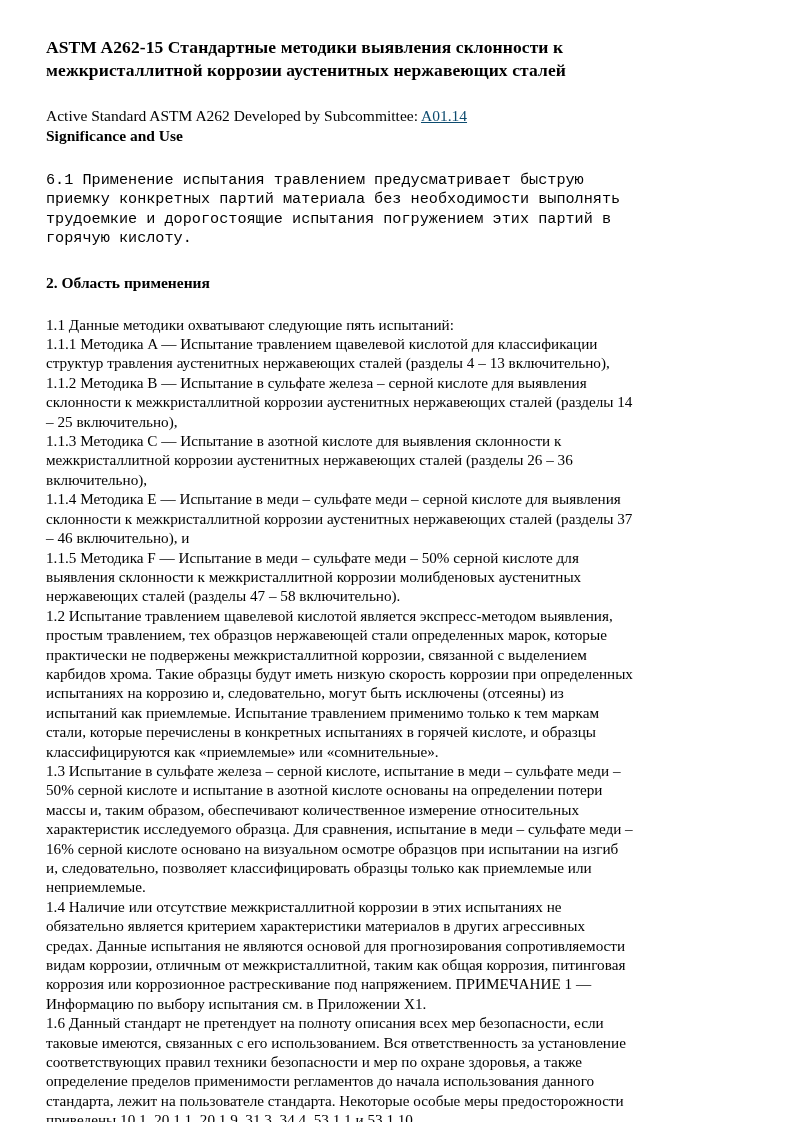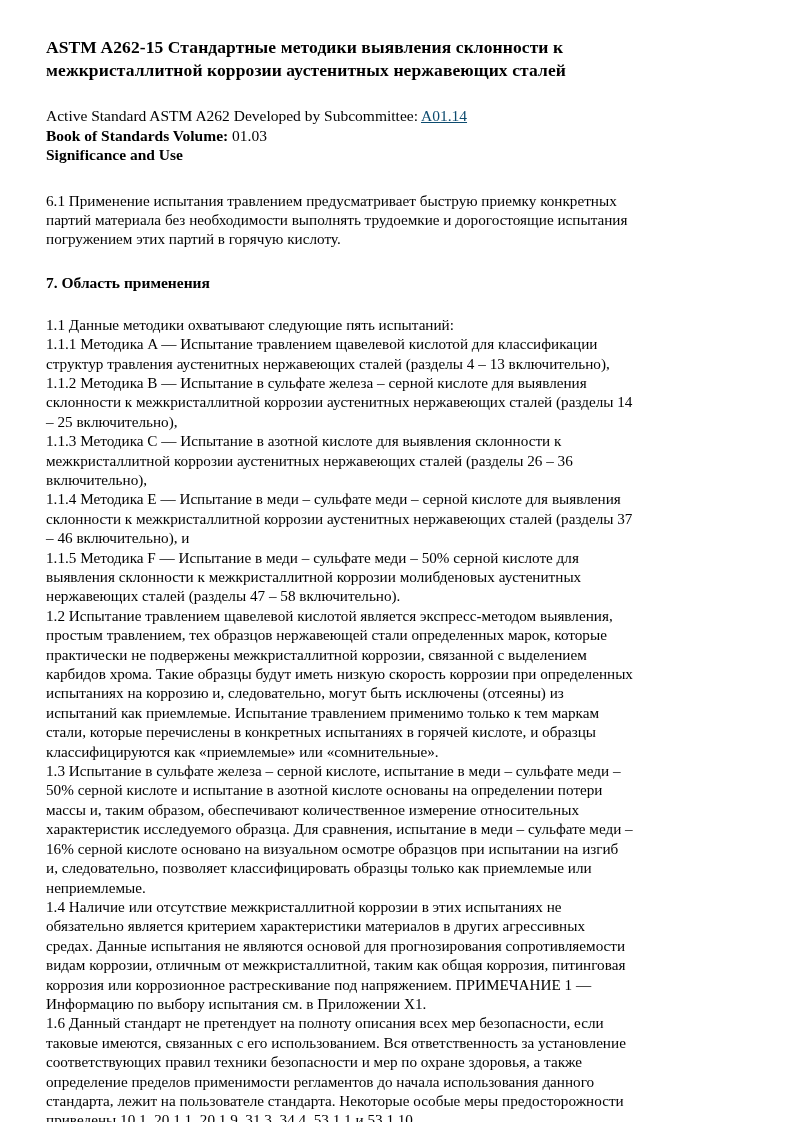--- a/index.html
+++ b/index.html
@@ -57,41 +57,41 @@
     line-height: 19.4px;
     margin: 0;
     text-align: left;
     max-width: 700px;
   }
   .para + .para {
     margin-top: 0;
   }
   .spaced-after {
     margin-bottom: 24px;
+    font-family: Liberation Mono, monospace;
   }
   .body-flow .para {
     margin: 0;
   }
 </style>
 </head>
 <body>
 
 <div class="page">
 
   <h1 class="doc-title">ASTM A262-15 Стандартные методики выявления склонности к межкристаллитной коррозии аустенитных нержавеющих сталей</h1>
 
   <div class="meta-block">
     <p class="meta-line"><span>Active Standard ASTM A262 Developed by Subcommittee: </span><a class="meta-link" href="#">A01.14</a></p>
-    <p class="meta-line"><span class="meta-label">Book of Standards Volume:</span><span> 01.03</span></p>
     <p class="meta-line meta-label">Significance and Use</p>
   </div>
 
   <p class="para spaced-after">6.1 Применение испытания травлением предусматривает быструю приемку конкретных партий материала без необходимости выполнять трудоемкие и дорогостоящие испытания погружением этих партий в горячую кислоту.</p>
 
-  <h2 class="section-heading">7. Область применения</h2>
+  <h2 class="section-heading">2. Область применения</h2>
 
   <div class="body-flow">
     <p class="para">1.1 Данные методики охватывают следующие пять испытаний:</p>
     <p class="para">1.1.1 Методика A — Испытание травлением щавелевой кислотой для классификации структур травления аустенитных нержавеющих сталей (разделы 4 – 13 включительно),</p>
     <p class="para">1.1.2 Методика B — Испытание в сульфате железа – серной кислоте для выявления склонности к межкристаллитной коррозии аустенитных нержавеющих сталей (разделы 14 – 25 включительно),</p>
     <p class="para">1.1.3 Методика C — Испытание в азотной кислоте для выявления склонности к межкристаллитной коррозии аустенитных нержавеющих сталей (разделы 26 – 36 включительно),</p>
     <p class="para">1.1.4 Методика E — Испытание в меди – сульфате меди – серной кислоте для выявления склонности к межкристаллитной коррозии аустенитных нержавеющих сталей (разделы 37 – 46 включительно), и</p>
     <p class="para">1.1.5 Методика F — Испытание в меди – сульфате меди – 50% серной кислоте для выявления склонности к межкристаллитной коррозии молибденовых аустенитных нержавеющих сталей (разделы 47 – 58 включительно).</p>
     <p class="para">1.2 Испытание травлением щавелевой кислотой является экспресс-методом выявления, простым травлением, тех образцов нержавеющей стали определенных марок, которые практически не подвержены межкристаллитной коррозии, связанной с выделением карбидов хрома. Такие образцы будут иметь низкую скорость коррозии при определенных испытаниях на коррозию и, следовательно, могут быть исключены (отсеяны) из испытаний как приемлемые. Испытание травлением применимо только к тем маркам стали, которые перечислены в конкретных испытаниях в горячей кислоте, и образцы классифицируются как «приемлемые» или «сомнительные».</p>
     <p class="para">1.3 Испытание в сульфате железа – серной кислоте, испытание в меди – сульфате меди – 50% серной кислоте и испытание в азотной кислоте основаны на определении потери массы и, таким образом, обеспечивают количественное измерение относительных характеристик исследуемого образца. Для сравнения, испытание в меди – сульфате меди – 16% серной кислоте основано на визуальном осмотре образцов при испытании на изгиб и, следовательно, позволяет классифицировать образцы только как приемлемые или неприемлемые.</p>

